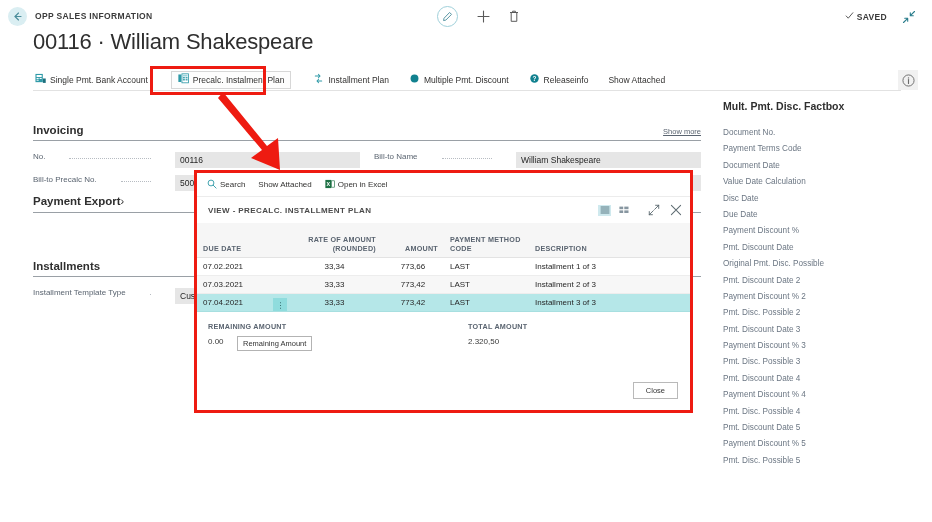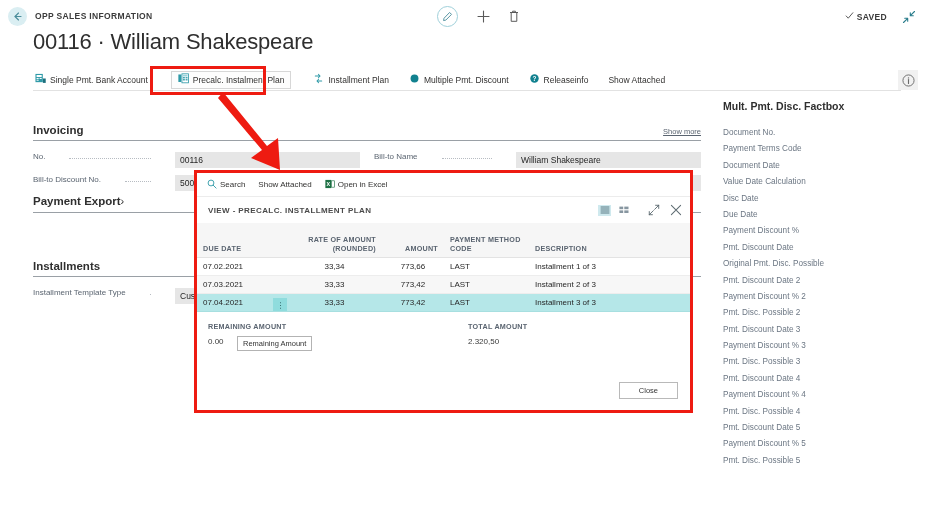--- a/index.html
+++ b/index.html
@@ -146,21 +146,21 @@
   .tot-label { font-size:7.2px; font-weight:bold; color:#5a6470; letter-spacing:.25px; margin-bottom:6px;}
   .tot-value { font-size:8px; color:#3a3a3a; }
   #rem-tooltip {
     position:absolute; left:237px; top:336px;
     border:1px solid #b3b3b3; background:#ffffff; color:#333;
     font-size:7.5px; padding:2px 5px; white-space:nowrap;
   }
   #dlg-close-btn {
     position:absolute; right:12px; bottom:11px;
     border:1px solid #b9b9b9; background:#ffffff; color:#333;
-    font-size:7.5px; padding:3px 19px; cursor:pointer;
+    font-size:7.5px; padding:3px 12px; cursor:pointer;
   }
 
   
   #red-arrow { position:absolute; left:185px; top:86px; width:145px; height:95px; pointer-events:none;}
   #btn-highlight {
     position:absolute; left:150px; top:66px; width:116px; height:29px;
     border:3px solid #ee1b11; pointer-events:none;
   }
 </style>
 </head>
@@ -299,21 +299,21 @@
     <span class="show-more">Show more</span>
   </div>
   <div class="fields">
     <div class="fcol">
       <div class="frow">
         <span class="flabel">No.</span>
         <span class="dots"></span>
         <span class="fval">00116</span>
       </div>
       <div class="frow">
-        <span class="flabel">Bill-to Discount No.</span>
+        <span class="flabel">Bill-to Precalc No.</span>
         <span class="dots"></span>
         <span class="fval">50000</span>
       </div>
     </div>
     <div class="fcol">
       <div class="frow">
         <span class="flabel">Bill-to Name</span>
         <span class="dots"></span>
         <span class="fval">William Shakespeare</span>
       </div>

